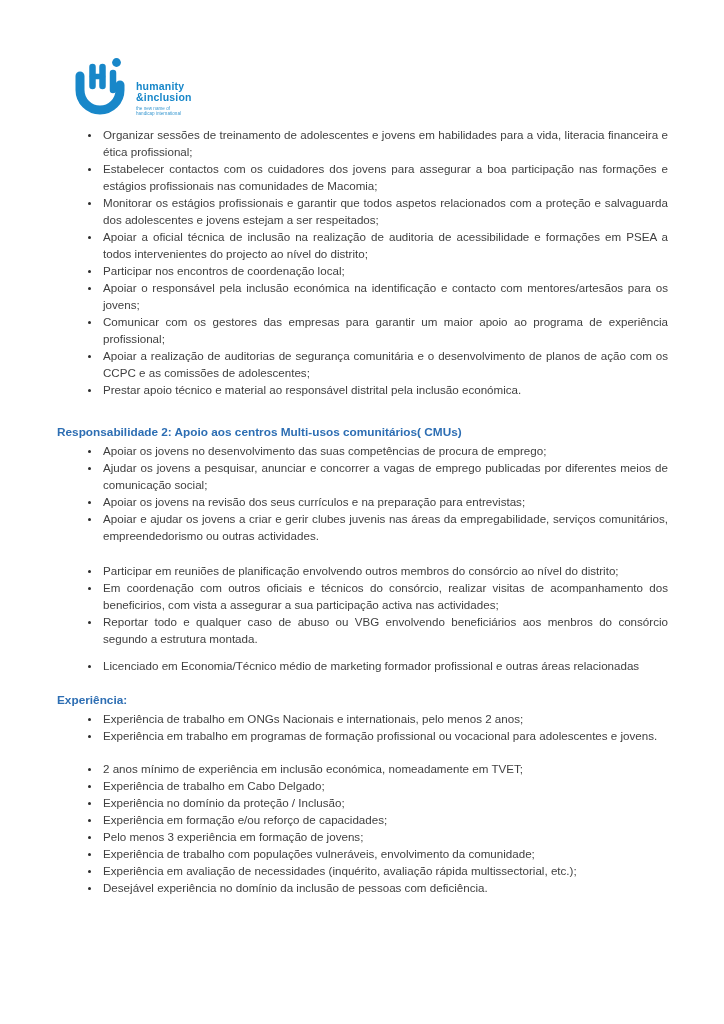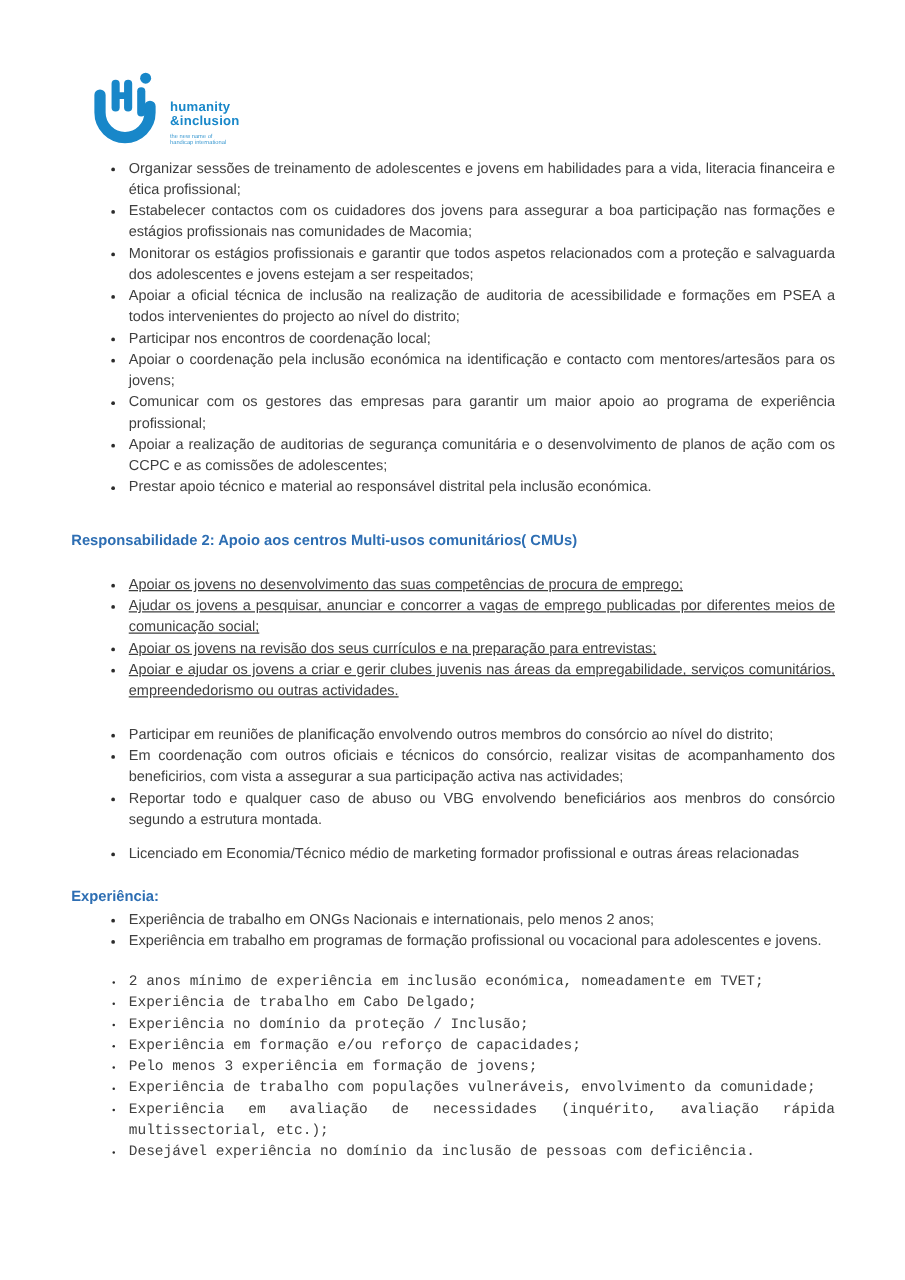--- a/index.html
+++ b/index.html
@@ -74,29 +74,29 @@
     padding-left: 2px;
     color: var(--body-text, #3f3f3f);
   }
   ul.bullets li::marker {
     font-size: 10px;
     color: #2b2b2b;
   }
   
   .section-0 { margin-top: 0; }
   .section-1 { margin-top: 26px; }
-  .section-1 .bullets { margin-top: 18px; text-decoration: underline; }
+  .section-1 .bullets { margin-top: 1px; }
   .section-2 { margin-top: 18px; }
   .section-2 .bullets { margin-top: 1px; }
   .section-3 { margin-top: 10px; }
   .section-3 .bullets { margin-top: 1px; }
   .section-4 { margin-top: 18px; }
   .section-4 .bullets { margin-top: 1px; }
   .section-5 { margin-top: 16px; }
-  .section-5 .bullets { margin-top: 3px; font-family: Liberation Mono, monospace; }
+  .section-5 .bullets { margin-top: 3px; }
 </style>
 </head>
 <body>
 
 <div class="page">
 
   <div class="logo-block">
     <svg class="logo-mark" viewBox="0 0 58 62" xmlns="http://www.w3.org/2000/svg" aria-hidden="true">
 
       <path d="M9 20 L9 34 A20 20 0 0 0 49 34 L49 29" fill="none" stroke="#1887c9" stroke-width="9" stroke-linecap="round"></path>
@@ -123,21 +123,21 @@
     </div>
   </div>
 
   <div class="section section-0">
     <ul class="bullets">
         <li>Organizar sessões de treinamento de adolescentes e jovens em habilidades para a vida, literacia financeira e ética profissional;</li>
         <li>Estabelecer contactos com os cuidadores dos jovens para assegurar a boa participação nas formações e estágios profissionais nas comunidades de Macomia;</li>
         <li>Monitorar os estágios profissionais e garantir que todos aspetos relacionados com a proteção e salvaguarda dos adolescentes e jovens estejam a ser respeitados;</li>
         <li>Apoiar a oficial técnica de inclusão na realização de auditoria de acessibilidade e formações em PSEA a todos intervenientes do projecto ao nível do distrito;</li>
         <li>Participar nos encontros de coordenação local;</li>
-        <li>Apoiar o coordenação pela inclusão económica na identificação e contacto com mentores/artesãos para os jovens;</li>
+        <li>Apoiar o responsável pela inclusão económica na identificação e contacto com mentores/artesãos para os jovens;</li>
         <li>Comunicar com os gestores das empresas para garantir um maior apoio ao programa de experiência profissional;</li>
         <li>Apoiar a realização de auditorias de segurança comunitária e o desenvolvimento de planos de ação com os CCPC e as comissões de adolescentes;</li>
         <li>Prestar apoio técnico e material ao responsável distrital pela inclusão económica.</li>
       </ul>
   </div>
 
   <div class="section section-1">
     <h2 class="heading">Responsabilidade 2: Apoio aos centros Multi-usos comunitários( CMUs)</h2>
     <ul class="bullets">
         <li>Apoiar os jovens no desenvolvimento das suas competências de procura de emprego;</li>

